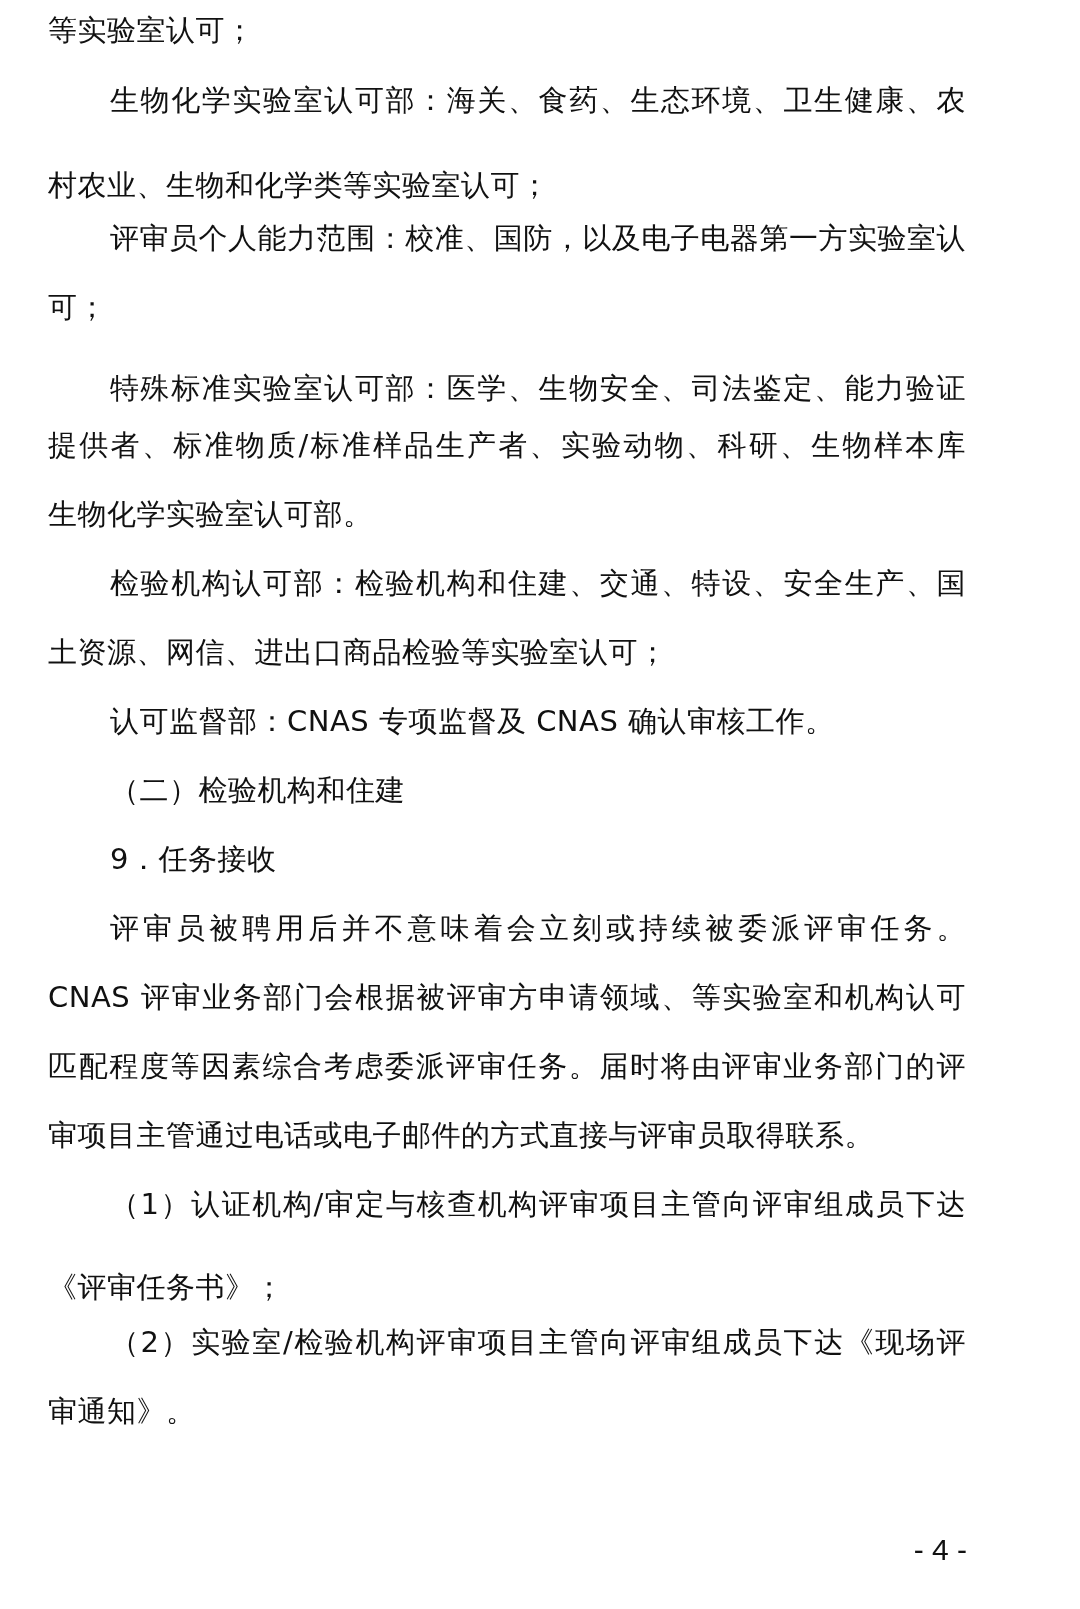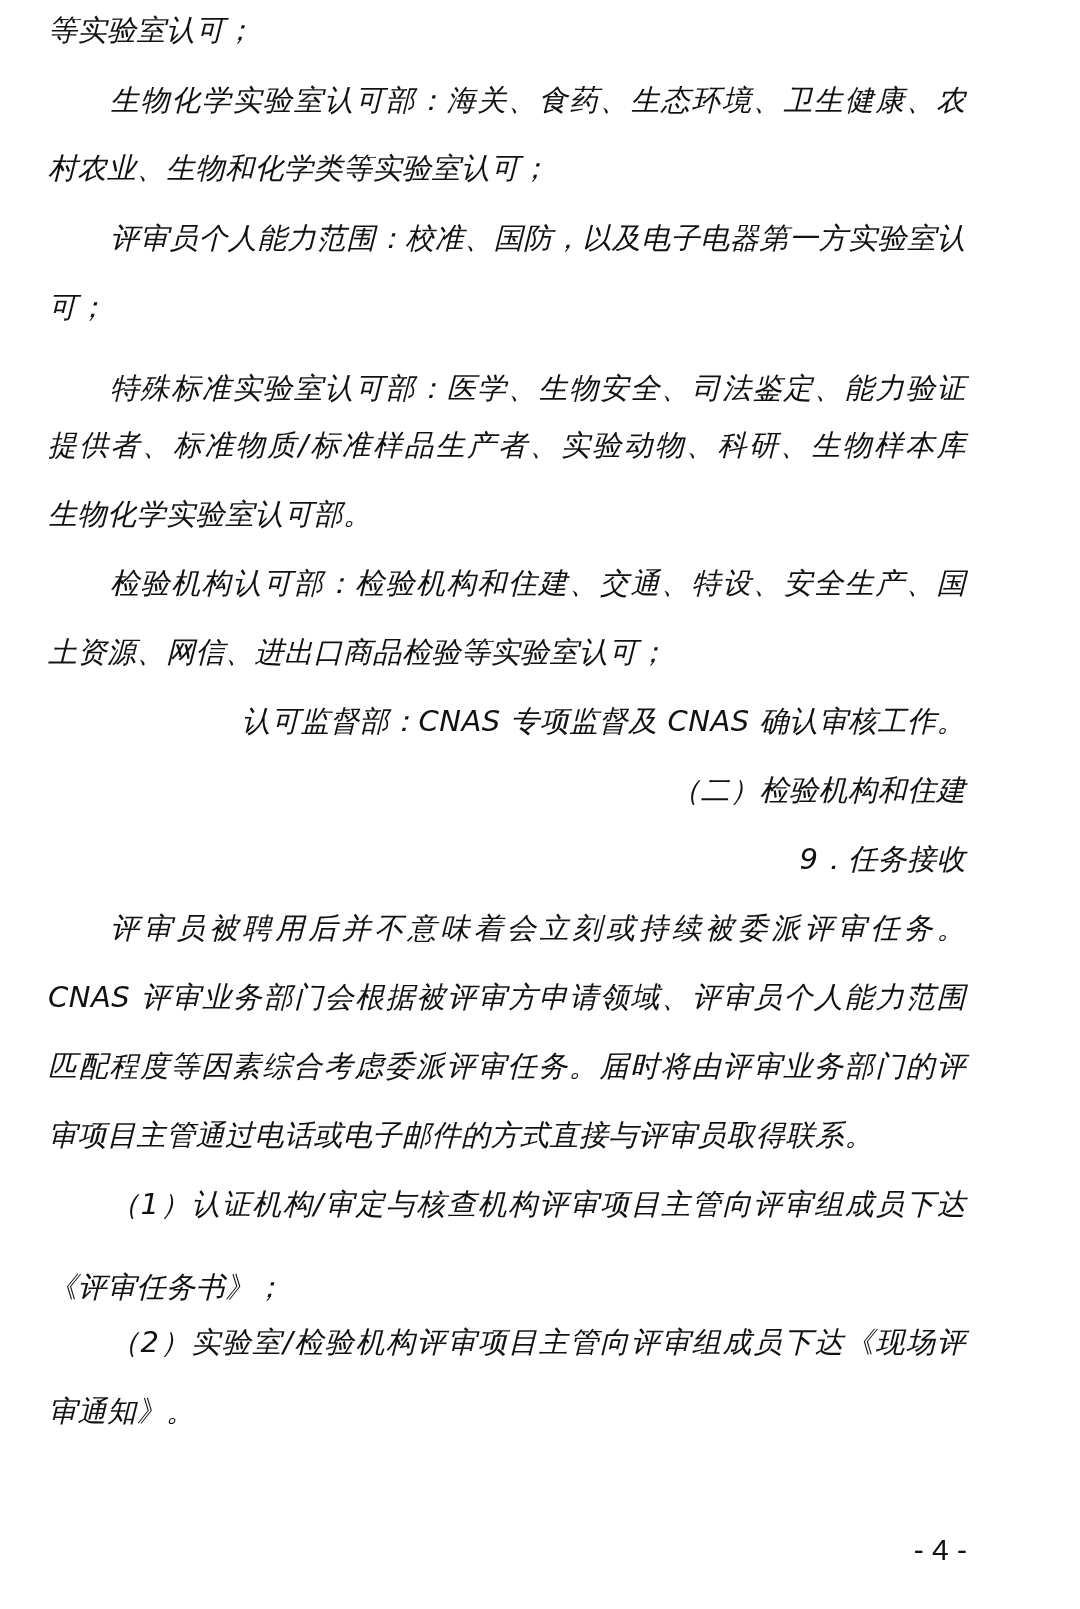--- a/index.html
+++ b/index.html
@@ -1,43 +1,43 @@
 <!DOCTYPE html>
 <html><head>
   <meta charset="utf-8">
   <style>
     html, body { margin: 0; padding: 0; background: #ffffff; }
     body { width: 1080px; height: 1609px; position: relative; overflow: hidden;
            font-family: "DejaVu Sans", "Liberation Sans", sans-serif; color: #111111; }
     .line { position: absolute; left: 48px; width: 918px; font-size: 29px; line-height: 40px;
-            white-space: nowrap; letter-spacing: 0.5px; font-style: italic; }
-    .indent { left: 110px; width: 856px; text-align: right; }
+            white-space: nowrap; letter-spacing: 0.5px; }
+    .indent { left: 110px; width: 856px; }
     .justify { text-align: justify; text-align-last: justify; }
     .page-num { position: absolute; right: 113px; top: 1530px; font-size: 30px; line-height: 40px;
                 font-family: "Liberation Sans", sans-serif; }
   </style>
 </head>
 <body>
 
 <div>
   <div class="line" style="top:10px">等实验室认可；</div>
   <div class="line indent justify" style="top:80px">生物化学实验室认可部：海关、食药、生态环境、卫生健康、农</div>
-  <div class="line" style="top:148px">村农业、生物和化学类等实验室认可；</div>
+  <div class="line" style="top:165px">村农业、生物和化学类等实验室认可；</div>
   <div class="line indent justify" style="top:218px">评审员个人能力范围：校准、国防，以及电子电器第一方实验室认</div>
   <div class="line" style="top:287px">可；</div>
   <div class="line indent justify" style="top:368px">特殊标准实验室认可部：医学、生物安全、司法鉴定、能力验证</div>
   <div class="line justify" style="top:425px">提供者、标准物质/标准样品生产者、实验动物、科研、生物样本库</div>
   <div class="line" style="top:494px">生物化学实验室认可部。</div>
   <div class="line indent justify" style="top:563px">检验机构认可部：检验机构和住建、交通、特设、安全生产、国</div>
   <div class="line" style="top:632px">土资源、网信、进出口商品检验等实验室认可；</div>
   <div class="line indent" style="top:701px">认可监督部：CNAS 专项监督及 CNAS 确认审核工作。</div>
   <div class="line indent" style="top:770px">（二）检验机构和住建</div>
   <div class="line indent" style="top:839px">9．任务接收</div>
   <div class="line indent justify" style="top:908px">评审员被聘用后并不意味着会立刻或持续被委派评审任务。</div>
-  <div class="line justify" style="top:977px">CNAS 评审业务部门会根据被评审方申请领域、评审员个人能力范围</div>
+  <div class="line justify" style="top:977px">CNAS 评审业务部门会根据被评审方申请领域、等实验室和机构认可</div>
   <div class="line justify" style="top:1046px">匹配程度等因素综合考虑委派评审任务。届时将由评审业务部门的评</div>
   <div class="line" style="top:1115px">审项目主管通过电话或电子邮件的方式直接与评审员取得联系。</div>
   <div class="line indent justify" style="top:1184px">（1）认证机构/审定与核查机构评审项目主管向评审组成员下达</div>
   <div class="line" style="top:1267px">《评审任务书》；</div>
   <div class="line indent justify" style="top:1322px">（2）实验室/检验机构评审项目主管向评审组成员下达《现场评</div>
   <div class="line" style="top:1391px">审通知》。</div>
   <div class="page-num">- 4 -</div>
 </div>
 
 </body></html>

